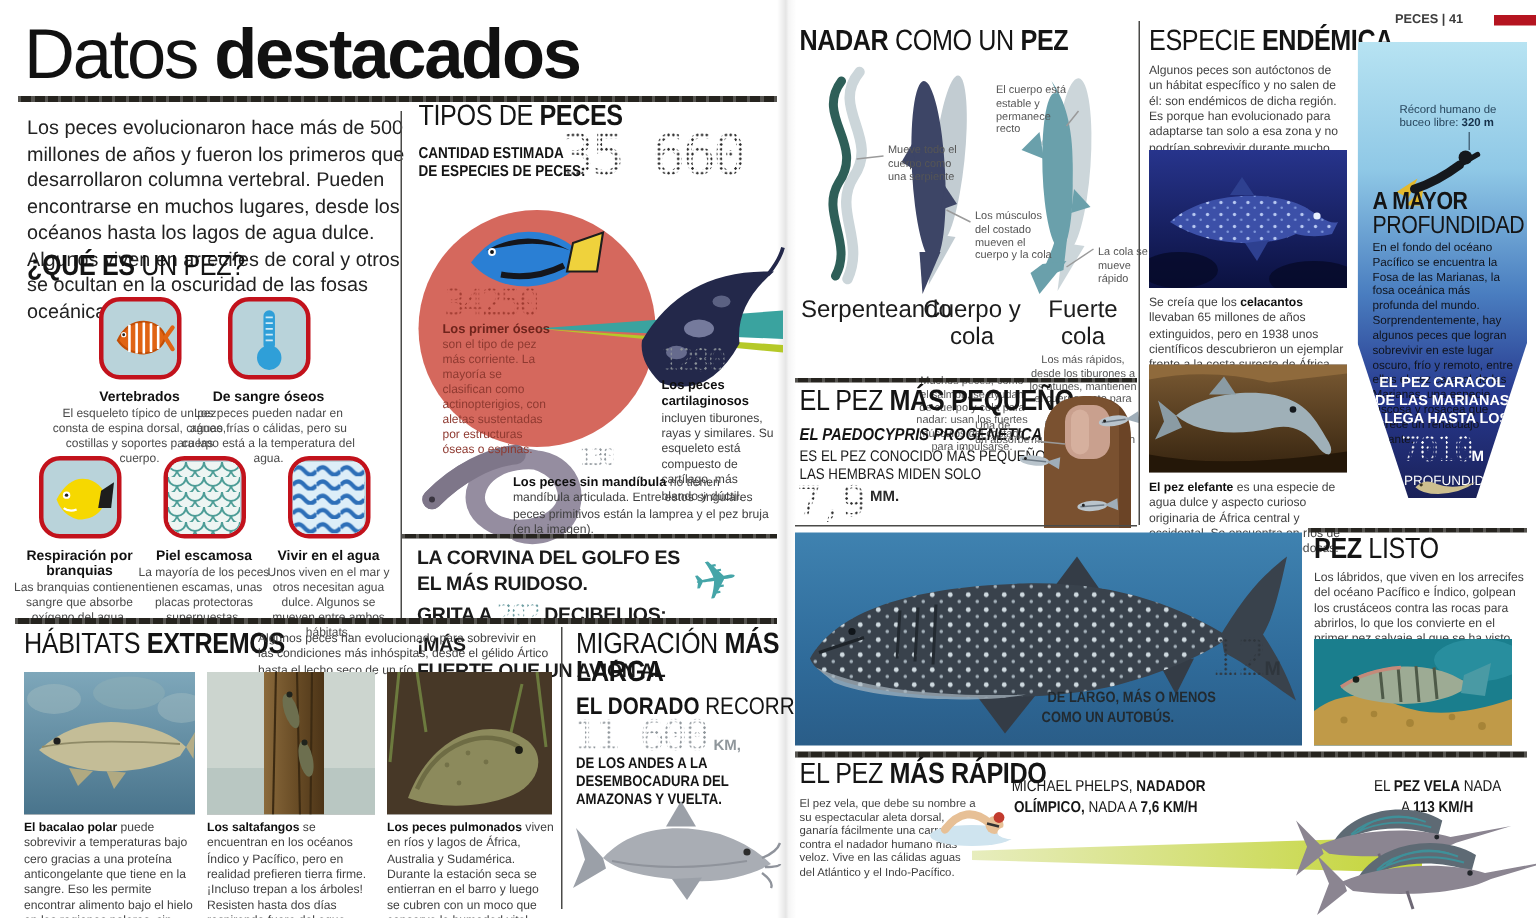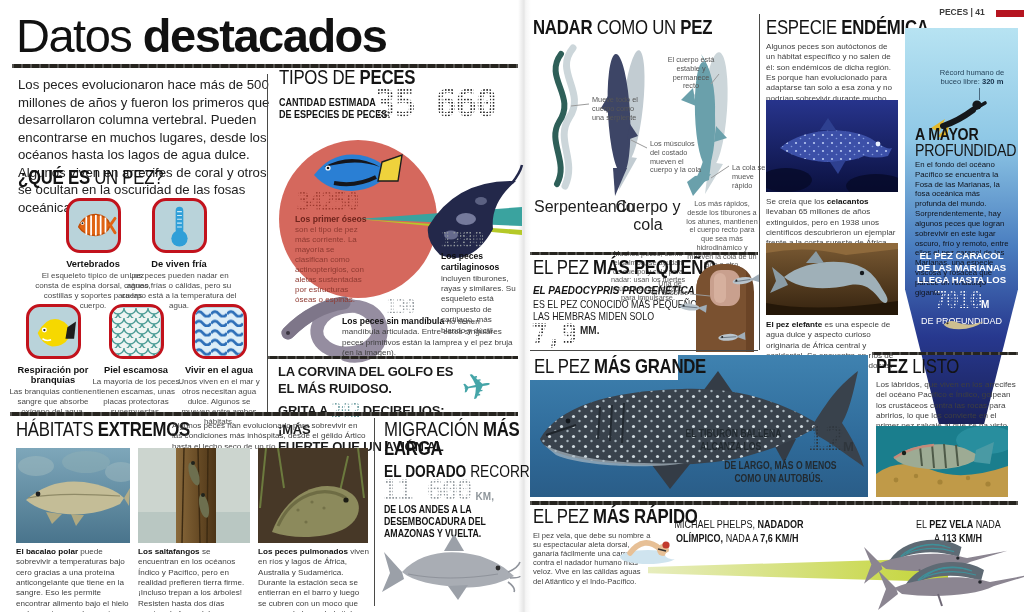--- a/index.html
+++ b/index.html
@@ -14,33 +14,33 @@
   .h17{font-size:16.5px;font-weight:300;color:#141414;letter-spacing:-.3px;line-height:.98}
   .h17 b{font-weight:800}
   .rule{background:#26241f;background-image:repeating-linear-gradient(90deg,rgba(255,255,255,.22) 0 2px,rgba(0,0,0,0) 2px 9px)}
   .vline{width:1px;background:#4a4a48}
   .body13{font-size:13.2px;line-height:1.33;color:#222}
   .small{font-size:8.1px;line-height:1.28;color:#3f3f3f}
   .small b{color:#0f0f0f}
   .tiny{font-size:7.3px;line-height:1.2;color:#555}
   .fact{font-size:13px;font-weight:600;letter-spacing:-.2px;line-height:1.3;color:#1a1a1a}
   .fact b{font-weight:800}
-  .dotn{font-family:"DejaVu Sans Mono",monospace;font-weight:700;letter-spacing:-2px;color:var(--dc,#2e2e2e)}
+  .dotn{font-family:"DejaVu Sans Mono",monospace;font-weight:400;letter-spacing:-2px;color:var(--dc,#2e2e2e)}
   @supports ((-webkit-background-clip:text) or (background-clip:text)){
     .dotn{background-image:radial-gradient(circle,var(--dc,#2e2e2e) 34%,rgba(0,0,0,0) 42%);background-size:3.2px 3.2px;-webkit-background-clip:text;background-clip:text;color:transparent}
   }
   .icon{width:55px;height:55px;border:3.5px solid #c2121c;border-radius:14px;background:#b9d3da;display:flex;align-items:center;justify-content:center;overflow:hidden}
   .ic-col{display:flex;flex-direction:column;align-items:center;text-align:center}
   .ic-t{font-size:9.3px;font-weight:800;margin-top:6px;color:#111;line-height:1.1}
   .ic-x{font-size:8px;line-height:1.25;color:#4a4a4a;margin-top:2px}
   .photo{overflow:hidden;background:#888}
   .capt{font-size:8.1px;line-height:1.28;color:#3f3f3f}
   .capt b{color:#0f0f0f}
   .ctr{text-align:center}
-  .rt{text-align:center}
+  .rt{text-align:left}
   svg{display:block;overflow:visible}
 </style>
 </head>
 <body>
 
 <div class="abs" style="left:930px;top:7px;width:64px;font-size:8.5px;font-weight:700;color:#3c3c3c">
   <span class="rt" style="display:block">
     <span>PECES</span>
     <span>|</span>
     <span>41</span>
@@ -88,21 +88,21 @@
       <circle cx="24.5" cy="37" r="8.5" fill="#2f9fd8"></circle>
       <g stroke="#cfeaf6" stroke-width="1.2">
           <path d="M22,9 L27,9"></path>
           <path d="M22,13 L27,13"></path>
           <path d="M22,17 L27,17"></path>
           <path d="M22,21 L27,21"></path>
           <path d="M22,25 L27,25"></path>
         </g>
     </svg>
   </div>
-  <div class="ic-t">De viven fría</div>
+  <div class="ic-t">De sangre óseos</div>
   <div class="ic-x">Los peces pueden nadar en aguas frías o cálidas, pero su cuerpo está a la temperatura del agua.</div>
 </div>
 
 <div class="abs ic-col" style="left:9px;top:304px;width:88px">
   <div class="icon">
     <svg width="46" height="46" viewBox="0 0 48 48">
       <path d="M8,25 Q17,8 30,11 Q42,15 42,26 Q38,39 23,39 Q12,36 8,25 Z" fill="#f6d800"></path>
       <polygon points="39,19 48,13 46,31 37,31" fill="#1d1d1d"></polygon>
       <circle cx="15" cy="22" r="2.6" fill="#fff"></circle>
         <circle cx="15" cy="22" r="1.2" fill="#222"></circle>
@@ -193,21 +193,21 @@
   <b style="font-size:8.6px;color:#6f241c">Los primer óseos</b>
   <span>son el tipo de pez más corriente. La mayoría se clasifican como actinopterigios, con aletas sustentadas por estructuras óseas o espinas.</span>
 </div>
 
 <div class="abs dotn" style="--dc:#8f969b;left:440px;top:228px;font-size:21px">1280</div>
 <div class="abs small" style="left:441px;top:251px;width:76px">
   <b style="font-size:8.6px">Los peces cartilaginosos</b><br>
   <span>incluyen tiburones, rayas y similares. Su esqueleto está compuesto de cartílago, más blando y dúctil.</span>
 </div>
 
-<div class="abs dotn" style="--dc:#8f969b;left:386px;top:295px;font-size:19px">130</div>
+<div class="abs dotn" style="--dc:#8f969b;left:386px;top:295px;font-size:16px">130</div>
 <div class="abs small" style="left:342px;top:316px;width:176px">
   <b style="font-size:8.6px">Los peces sin mandíbula</b>
   <span>no tienen mandíbula articulada. Entre estos singulares peces primitivos están la lamprea y el pez bruja (en la imagen).</span>
 </div>
 
 <div class="abs rule" style="left:268px;top:356px;width:250px;height:3px"></div>
 <div class="abs fact" style="left:278px;top:364px;width:192px">
   <span>LA </span><b>CORVINA DEL GOLFO</b><span> ES EL MÁS RUIDOSO.</span><br>
   <span>GRITA A </span><span class="dotn" style="--dc:#65989c;font-size:19px;vertical-align:-2px">202</span><span> DECIBELIOS: </span><b>¡MÁS</b><br>
   <b>FUERTE QUE UN AVIÓN AL DESPEGAR!</b>
@@ -368,20 +368,21 @@
 <div class="abs tiny" style="left:732px;top:164px;width:40px">La cola se mueve rápido</div>
 
 <div class="abs ctr" style="left:534px;top:198px;width:74px">
   <div class="cap9">Serpenteando</div>
 </div>
 <div class="abs ctr" style="left:610px;top:198px;width:76px">
   <div class="cap9">Cuerpo y cola</div>
   <div class="tiny" style="margin-top:16px">Muchos peces, como el salmón, se ayudan de cuerpo y cola para nadar: usan los fuertes músculos del costado para impulsarse.</div>
 </div>
 <div class="abs ctr" style="left:686px;top:198px;width:72px">
+  <div class="cap9">Fuerte cola</div>
   <div class="tiny" style="margin-top:2px">Los más rápidos, desde los tiburones a los atunes, mantienen el cuerpo recto para que sea más hidrodinámico y mueven la cola de un lado a otro.</div>
 </div>
 
 <div class="abs rule" style="left:530px;top:252px;width:228px;height:3px"></div>
 <div class="abs h19" style="left:533px;top:258px">
   <span class="cx"><span>EL PEZ </span><b>MÁS PEQUEÑO</b></span>
 </div>
 <div class="abs" style="left:533px;top:284px;font-size:11.5px;font-weight:800;font-style:italic;color:#141414">
   <span class="cx">EL PAEDOCYPRIS PROGENETICA</span>
 </div>
@@ -473,21 +474,21 @@
     <path d="M18,34 C40,16 84,14 102,28 C110,34 114,42 120,52 Q123,58 120,60 Q116,60 112,54 C104,44 96,40 84,42 C58,48 32,46 18,34 Z" fill="#9fb0b8"></path>
     <polygon points="40,20 50,8 58,20" fill="#8a9ba4"></polygon>
     <polygon points="18,34 6,24 10,38 4,50 22,42" fill="#8a9ba4"></polygon>
     <circle cx="96" cy="30" r="2.2" fill="#14181c"></circle>
   </svg>
 </div>
 <div class="abs small" style="left:766px;top:320px;width:134px">
   <b>El pez elefante</b><span> es una especie de agua dulce y aspecto curioso originaria de África central y occidental. Se encuentra en ríos de aguas lentas y en charcas lodosas.</span>
 </div>
 
-<div class="abs" style="left:905px;top:28px;width:113px;height:396px;background:linear-gradient(#b7e3f2 0%,#8fc8e6 28%,#4a7ec0 55%,#27388e 78%,#1a2158 100%);clip-path:polygon(0 0,100% 0,100% 66%,70% 100%,30% 100%,0 66%)">
+<div class="abs" style="left:905px;top:28px;width:113px;height:304px;background:linear-gradient(#b7e3f2 0%,#8fc8e6 28%,#4a7ec0 55%,#27388e 78%,#1a2158 100%);clip-path:polygon(0 0,100% 0,100% 66%,70% 100%,30% 100%,0 66%)">
   <div class="abs tiny rt" style="left:28px;top:40px;width:78px;color:#27455c;font-size:7.6px">
     <span>Récord humano de</span><br>
     <span>buceo libre: </span><b style="color:#16314a">320 m</b>
   </div>
   <div class="abs" style="left:74px;top:60px;width:1px;height:12px;background:#4a6a80"></div>
   <svg class="abs" style="left:26px;top:66px" width="58" height="46" viewBox="0 0 58 46">
     <polygon points="0,34 14,25 8,38" fill="#e3b92d"></polygon>
     <polygon points="6,43 18,31 16,43" fill="#e3b92d"></polygon>
     <path d="M12,32 C24,28 34,22 42,16" stroke="#15181c" stroke-width="6" fill="none" stroke-linecap="round"></path>
     <path d="M42,16 L54,9" stroke="#15181c" stroke-width="3.6" stroke-linecap="round"></path>
@@ -527,29 +528,20 @@
     <path d="M6,76 C24,44 74,28 148,26 C210,24 254,42 286,62 C264,76 240,86 210,94 C160,106 70,104 30,92 C16,88 8,82 6,76 Z" fill="url(#wsp)"></path>
     <path d="M10,82 C40,96 90,102 150,100 C120,106 50,104 22,92 Z" fill="#aab8c2" opacity=".7"></path>
     <path d="M12,72 L42,62" stroke="#1e242a" stroke-width="2" fill="none"></path>
     <g stroke="#232a31" stroke-width="2">
         <path d="M66,44 L64,76"></path>
         <path d="M78,42 L76,78"></path>
         <path d="M90,40 L88,80"></path>
       </g>
     <circle cx="34" cy="58" r="2.4" fill="#10151a"></circle>
   </svg>
-  <div class="abs" style="left:0;top:0;width:148px;height:25px;background:#ffffff">
-    <div class="h19" style="padding:2px 0 0 4px">
-      <span class="cx"><span>EL PEZ </span><b>MÁS GRANDE</b></span>
-    </div>
-  </div>
-  <div class="abs rt" style="left:120px;top:72px;width:152px;font-size:10px;font-weight:800;line-height:1.3;color:#222a30">
-    <span class="cx" style="transform-origin:100% 50%">EL TIBURÓN BALLENA</span><br>
-    <span class="cx" style="transform-origin:100% 50%">ALCANZA LOS</span>
-  </div>
   <div class="abs" style="left:276px;top:64px">
     <span class="dotn" style="--dc:#2f363d;font-size:34px">12</span><span style="font-size:13px;font-weight:800;color:#2f363d">M</span>
   </div>
   <div class="abs rt" style="left:150px;top:104px;width:182px;font-size:10px;font-weight:800;line-height:1.3;color:#222a30">
     <span class="cx" style="transform-origin:100% 50%">DE LARGO, MÁS O MENOS</span><br>
     <span class="cx" style="transform-origin:100% 50%">COMO UN AUTOBÚS.</span>
   </div>
 </div>
 
 <div class="abs rule" style="left:872px;top:352px;width:146px;height:3px"></div>

